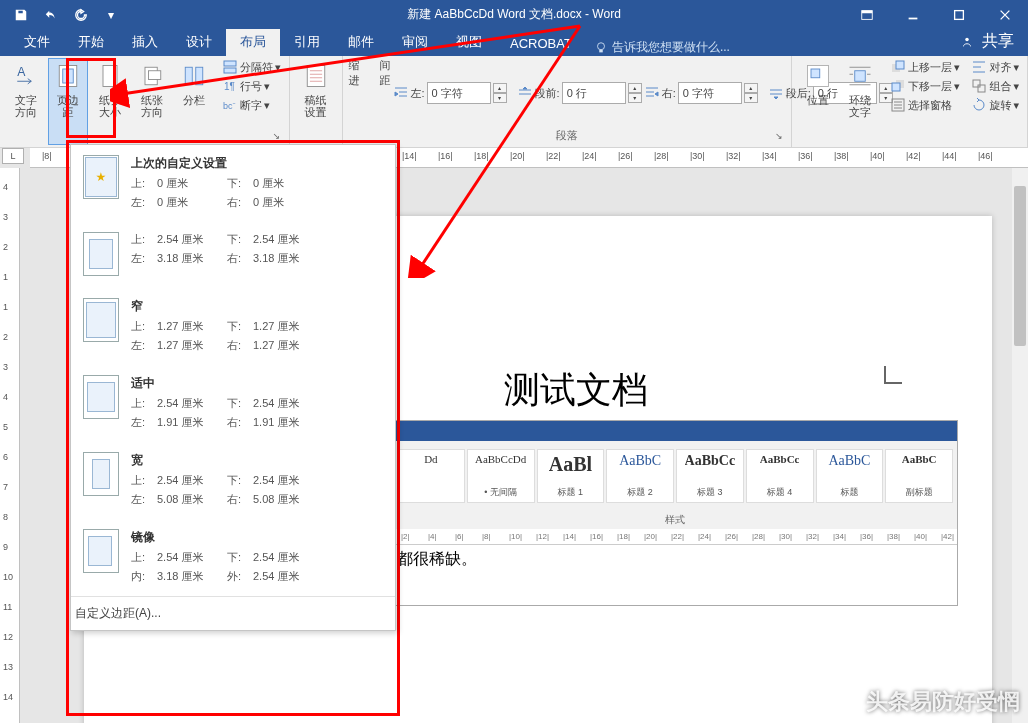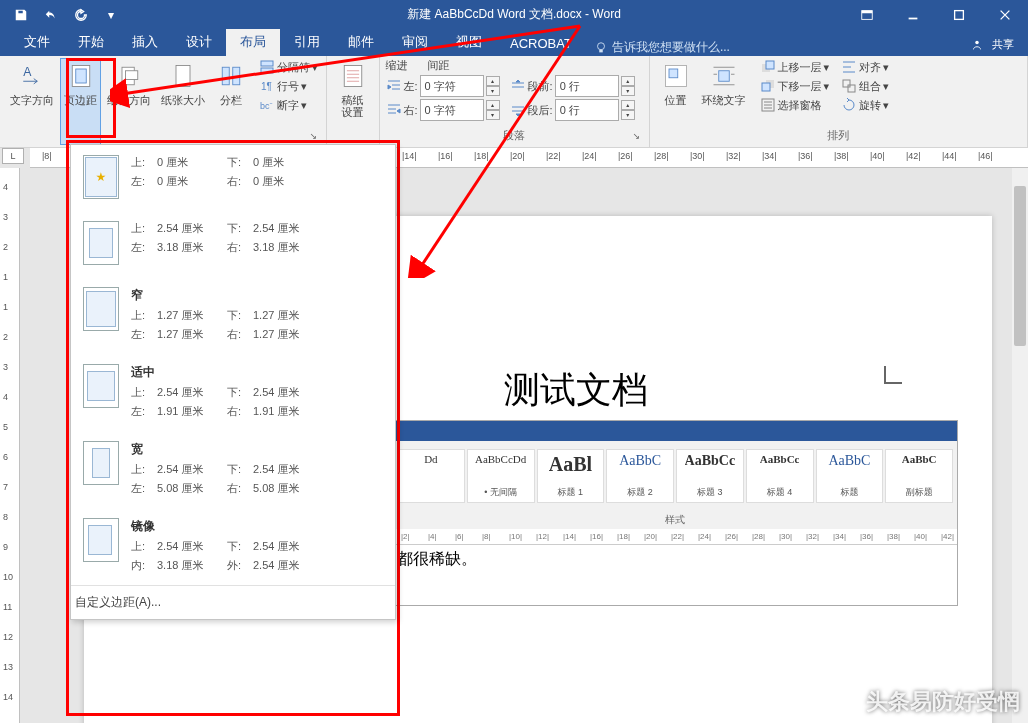--- a/index.html
+++ b/index.html
@@ -13,21 +13,21 @@
 .win-btns { position: absolute; right: 0; display: flex; }
 .win-btn { width: 46px; height: 29px; display: flex; align-items: center; justify-content: center; color: #fff; font-size: 14px; }
 .qat-icon, .win-icon { width: 14px; height: 14px; fill: #fff; }
 
 
 .menubar { background: #2b579a; height: 27px; display: flex; align-items: flex-end; padding-left: 10px; }
 .tab { color: #fff; font-size: 13px; padding: 4px 14px 5px; cursor: pointer; }
 .tab.file { background: #2b579a; }
 .tab.active { background: #f1f1f1; color: #2b579a; }
 .tellme { color: #cfe0f3; font-size: 12px; margin-left: 8px; display: flex; align-items: center; gap: 4px; }
-.share { margin-left: auto; color: #fff; font-size: 11px; padding: 4px 14px; display: flex; align-items: center; gap: 8px; }
+.share { margin-left: auto; color: #fff; font-size: 16px; padding: 4px 14px; display: flex; align-items: center; gap: 8px; }
 .bulb-icon { width: 14px; height: 14px; fill: #cfe0f3; }
 
 
 .ribbon { background: #f1f1f1; height: 92px; border-bottom: 1px solid #d4d4d4; display: flex; font-size: 11px; color: #444; position: relative; }
 .group { border-right: 1px solid #d4d4d4; padding: 2px 6px 2px 6px; display: flex; flex-direction: column; position: relative; }
 .group-label { text-align: center; color: #666; font-size: 11px; margin-top: auto; padding-bottom: 2px; }
 .group-body { display: flex; gap: 2px; flex: 1; }
 .big-btn { display: flex; flex-direction: column; align-items: center; padding: 2px 4px; gap: 2px; cursor: pointer; }
 .big-btn.active { background: #c9def5; border: 1px solid #61a0e4; padding: 1px 3px; }
 .big-icon { width: 32px; height: 32px; display: flex; align-items: center; justify-content: center; }
@@ -195,33 +195,33 @@
             <svg viewBox="0 0 32 32">
               <rect x="6" y="4" width="20" height="24" fill="#fff" stroke="#888"></rect>
               <rect x="10" y="8" width="12" height="16" fill="#cfe4ff" stroke="#5a8ac9"></rect>
             </svg>
           </div>
         <div class="btn-text">页边距</div>
       </div>
       <div class="big-btn">
         <div class="big-icon">
             <svg viewBox="0 0 32 32">
+              <rect x="8" y="4" width="16" height="24" fill="#fff" stroke="#888"></rect>
+            </svg>
+          </div>
+        <div class="btn-text">纸张大小</div>
+      </div>
+      <div class="big-btn">
+        <div class="big-icon">
+            <svg viewBox="0 0 32 32">
               <rect x="8" y="6" width="14" height="20" fill="#fff" stroke="#888"></rect>
               <rect x="12" y="10" width="14" height="10" fill="#fff" stroke="#888"></rect>
             </svg>
           </div>
         <div class="btn-text">纸张方向</div>
-      </div>
-      <div class="big-btn">
-        <div class="big-icon">
-            <svg viewBox="0 0 32 32">
-              <rect x="8" y="4" width="16" height="24" fill="#fff" stroke="#888"></rect>
-            </svg>
-          </div>
-        <div class="btn-text">纸张大小</div>
       </div>
       <div class="big-btn">
         <div class="big-icon">
             <svg viewBox="0 0 32 32">
               <rect x="6" y="6" width="8" height="20" fill="#cfe4ff" stroke="#5a8ac9"></rect>
               <rect x="18" y="6" width="8" height="20" fill="#cfe4ff" stroke="#5a8ac9"></rect>
             </svg>
           </div>
         <div class="btn-text">分栏</div>
       </div>
@@ -250,21 +250,21 @@
               <path d="M9 10h14M9 14h14M9 18h14M9 22h14" stroke="#d99"></path>
             </svg>
           </div>
         <div class="btn-text" style="white-space:pre-line;">稿纸
 设置</div>
       </div>
     </div>
   </div>
 
   <div class="group" style="min-width:270px;">
-    <div class="group-body" style="flex-direction:column;gap:2px;">
+    <div class="group-body" style="flex-direction:row;gap:2px;">
       <div style="display:flex;gap:20px;">
         <div style="font-size:11px;">缩进</div>
         <div style="font-size:11px;">间距</div>
       </div>
       <div style="display:flex;gap:10px;">
         <div class="spin-field">
             <svg class="small-icon" viewBox="0 0 16 16">
               <path d="M2 3h12M6 7h8M6 11h8M2 7l3 2-3 2z" stroke="#5a8ac9" fill="#5a8ac9"></path>
             </svg>
             <span class="spin-label">左:</span>
@@ -359,21 +359,20 @@
         <div class="stack-row"><svg class="small-icon" viewBox="0 0 16 16">
               <rect x="2" y="2" width="7" height="7" fill="none" stroke="#888"></rect>
               <rect x="7" y="7" width="7" height="7" fill="none" stroke="#888"></rect>
             </svg><span>组合</span> ▾</div>
         <div class="stack-row"><svg class="small-icon" viewBox="0 0 16 16">
               <path d="M8 3a5 5 0 1 1-5 5" fill="none" stroke="#5a8ac9"></path>
               <path d="M6 1l2 2-2 2" fill="none" stroke="#5a8ac9"></path>
             </svg><span>旋转</span> ▾</div>
       </div>
     </div>
-    <div class="group-label">排列</div>
   </div>
 </div>
 
 <div class="ruler-lbox">L</div>
 
 <div class="ruler-h" id="rulerH">
     <span class="ruler-tick" style="left: 12px;">|8|</span>
     <span class="ruler-tick" style="left: 48px;">|6|</span>
     <span class="ruler-tick" style="left: 84px;">|4|</span>
     <span class="ruler-tick" style="left: 120px;">|2|</span>
@@ -495,20 +494,21 @@
       <span class="is-rt" style="left: 521px;">|40|</span>
       <span class="is-rt" style="left: 548px;">|42|</span>
     </div>
   <div class="is-body">都很稀缺。</div>
 </div>
 
 <div class="dropdown">
   <div class="dd-item">
     <div class="dd-thumb custom"></div>
     <div class="dd-text">
+      <div class="dd-name">上次的自定义设置</div>
       <div class="dd-grid">
         <span>上:</span>
           <span>0 厘米</span>
           <span>下:</span>
           <span>0 厘米</span>
         <span>左:</span>
           <span>0 厘米</span>
           <span>右:</span>
           <span>0 厘米</span>
       </div>

